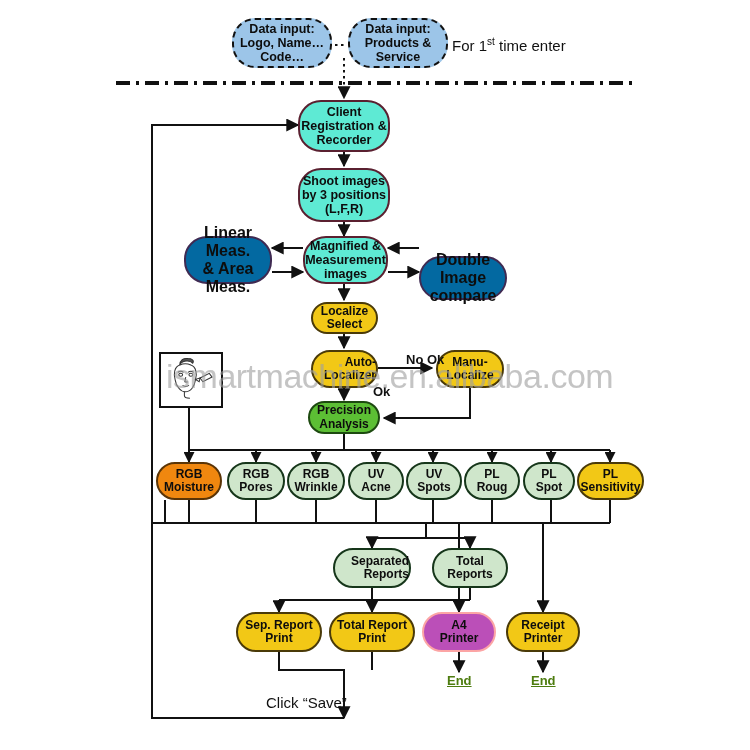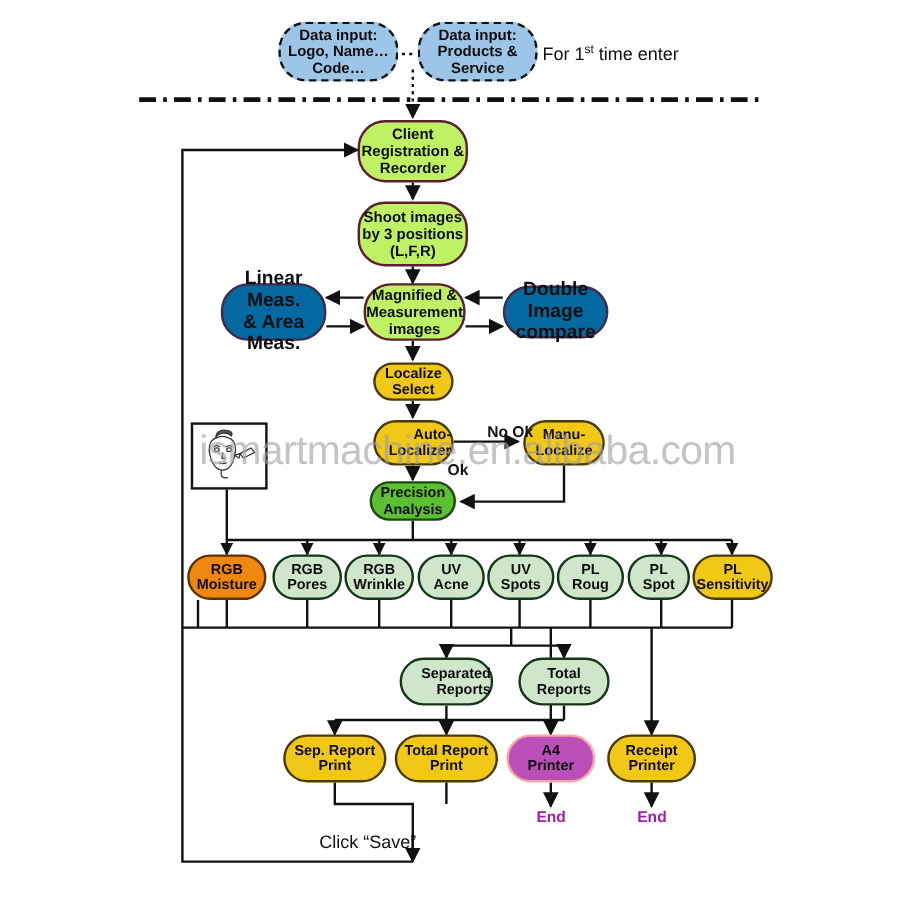--- a/index.html
+++ b/index.html
@@ -7,33 +7,33 @@
        font-family:"Liberation Sans","DejaVu Sans",sans-serif;}
   #stage{position:absolute;left:0;top:0;width:750px;height:750px;}
   svg#wires{position:absolute;left:0;top:0;width:750px;height:750px;pointer-events:none;}
 
   .node{position:absolute;box-sizing:border-box;display:flex;align-items:center;
         justify-content:center;text-align:center;font-weight:bold;color:#0d0d0d;
         line-height:1.12;z-index:4;border-radius:23px;}
   .node span{display:block;width:100%;}
 
   .dashed{border:2.5px dashed #111;background:#9cc5e8;font-size:12.5px;}
-  .pink{border:2px solid #5a2030;background:#bef264;font-size:12.5px;}
+  .pink{border:2px solid #5a2030;background:#5eead4;font-size:12.5px;}
   .purple{border:2px solid #3f2a52;background:#0369a1;font-size:16px;}
   .yellow{border:2px solid #4a3a08;background:#f2c816;font-size:12px;}
   .green{border:2px solid #1d4a10;background:#5cbf34;font-size:12px;}
   .lgreen{border:2px solid #16361a;background:#cfe6cb;font-size:12px;}
   .orange{border:2px solid #5a3406;background:#f0870f;font-size:12px;}
   .magenta{border:2px solid #fca5a5;background:#bb4fb8;font-size:12px;}
   .facebox{border:2.5px solid #111;background:#fff;z-index:4;position:absolute;}
 
   .lbl{position:absolute;font-size:13px;font-weight:bold;color:#111;z-index:5;
        white-space:nowrap;padding-left:21px;}
   .note{position:absolute;font-size:15px;color:#111;z-index:5;white-space:nowrap;}
-  .endlbl{position:absolute;font-size:13px;font-weight:bold;color:#a21caf;z-index:5;}
+  .endlbl{position:absolute;font-size:13px;font-weight:bold;color:#4d7c0f;z-index:5;text-decoration:underline;}
   .savelbl{position:absolute;font-size:15px;color:#111;z-index:5;white-space:nowrap;}
 
   .wm{position:absolute;left:166px;top:357px;width:420px;font-size:34px;
       color:rgba(160,160,160,.62);font-weight:normal;z-index:6;white-space:nowrap;
       letter-spacing:-.5px;}
 </style>
 </head>
 <body>
 
 <div id="stage">
@@ -167,21 +167,21 @@
   </div>
 
   <div class="node pink" style="left:303px;top:236px;width:85px;height:48px;">
     <span>
       <span>Magnified &amp;</span>
       <span>Measurement</span>
       <span>images</span>
     </span>
   </div>
 
-  <div class="node purple" style="left:419px;top:238px;width:88px;height:44px;">
+  <div class="node purple" style="left:419px;top:256px;width:88px;height:44px;">
     <span>
       <span>Double Image</span>
       <span>compare</span>
     </span>
   </div>
 
   <div class="node yellow" style="left:311px;top:302px;width:67px;height:32px;">
     <span>
       <span>Localize</span>
       <span>Select</span>

